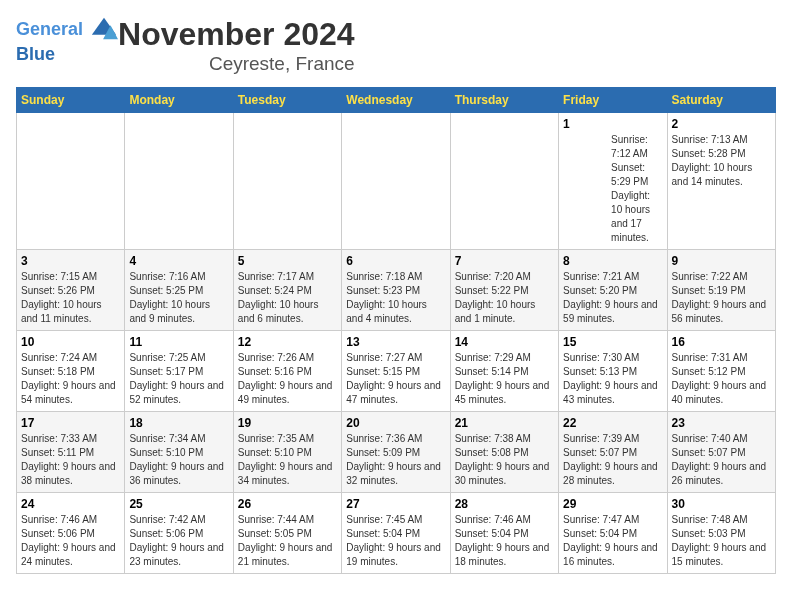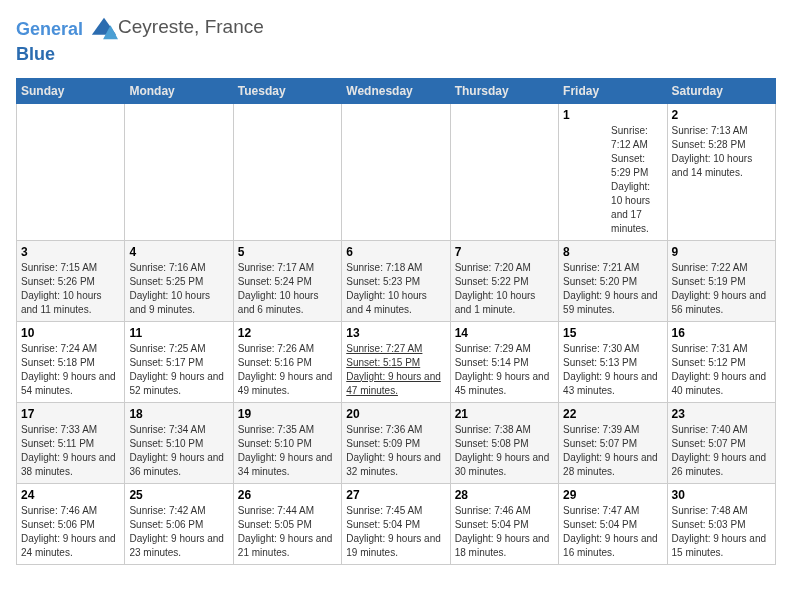--- a/index.html
+++ b/index.html
@@ -45,21 +45,21 @@
       font-size: 19px;
       color: #555;
     }
     table {
       width: 100%;
       border-collapse: collapse;
       font-size: 11px;
     }
     thead tr th {
       background-color: #2b6cb0;
-      color: #e5e5e5;
+      color: #fde047;
       padding: 5px 4px;
       text-align: left;
       font-size: 12px;
       font-weight: bold;
       border: 1px solid #2b6cb0;
     }
     tbody tr td {
       border: 1px solid #ccc;
       vertical-align: top;
       padding: 4px;
@@ -97,20 +97,21 @@
           <polygon points="15,2 28,20 2,20" fill="#2b6cb0"></polygon>
           <polygon points="22,10 30,25 14,25" fill="#4a9fd4"></polygon>
         </svg>
       </div>
       <div class="logo-text">
         <span style="color:#2b6cb0;">Blue</span>
       </div>
     </div>
   </div>
   <div class="title-area">
+    <div class="month-title">November 2024</div>
     <div class="location">Ceyreste, France</div>
   </div>
 </div>
 
 <table>
   <thead>
     <tr>
       <th>Sunday</th>
       <th>Monday</th>
       <th>Tuesday</th>
@@ -198,21 +199,21 @@
 Daylight: 9 hours and 52 minutes.</div>
         </td>
         <td>
           <span class="day-num">12</span>
           <div class="day-info" style="white-space: pre-line;">Sunrise: 7:26 AM
 Sunset: 5:16 PM
 Daylight: 9 hours and 49 minutes.</div>
         </td>
         <td>
           <span class="day-num">13</span>
-          <div class="day-info" style="white-space: pre-line; text-decoration: underline;">Sunrise: 7:27 AM
+          <div class="day-info" style="white-space: pre-line;">Sunrise: 7:27 AM
 Sunset: 5:15 PM
 Daylight: 9 hours and 47 minutes.</div>
         </td>
         <td>
           <span class="day-num">14</span>
           <div class="day-info" style="white-space: pre-line;">Sunrise: 7:29 AM
 Sunset: 5:14 PM
 Daylight: 9 hours and 45 minutes.</div>
         </td>
         <td>

